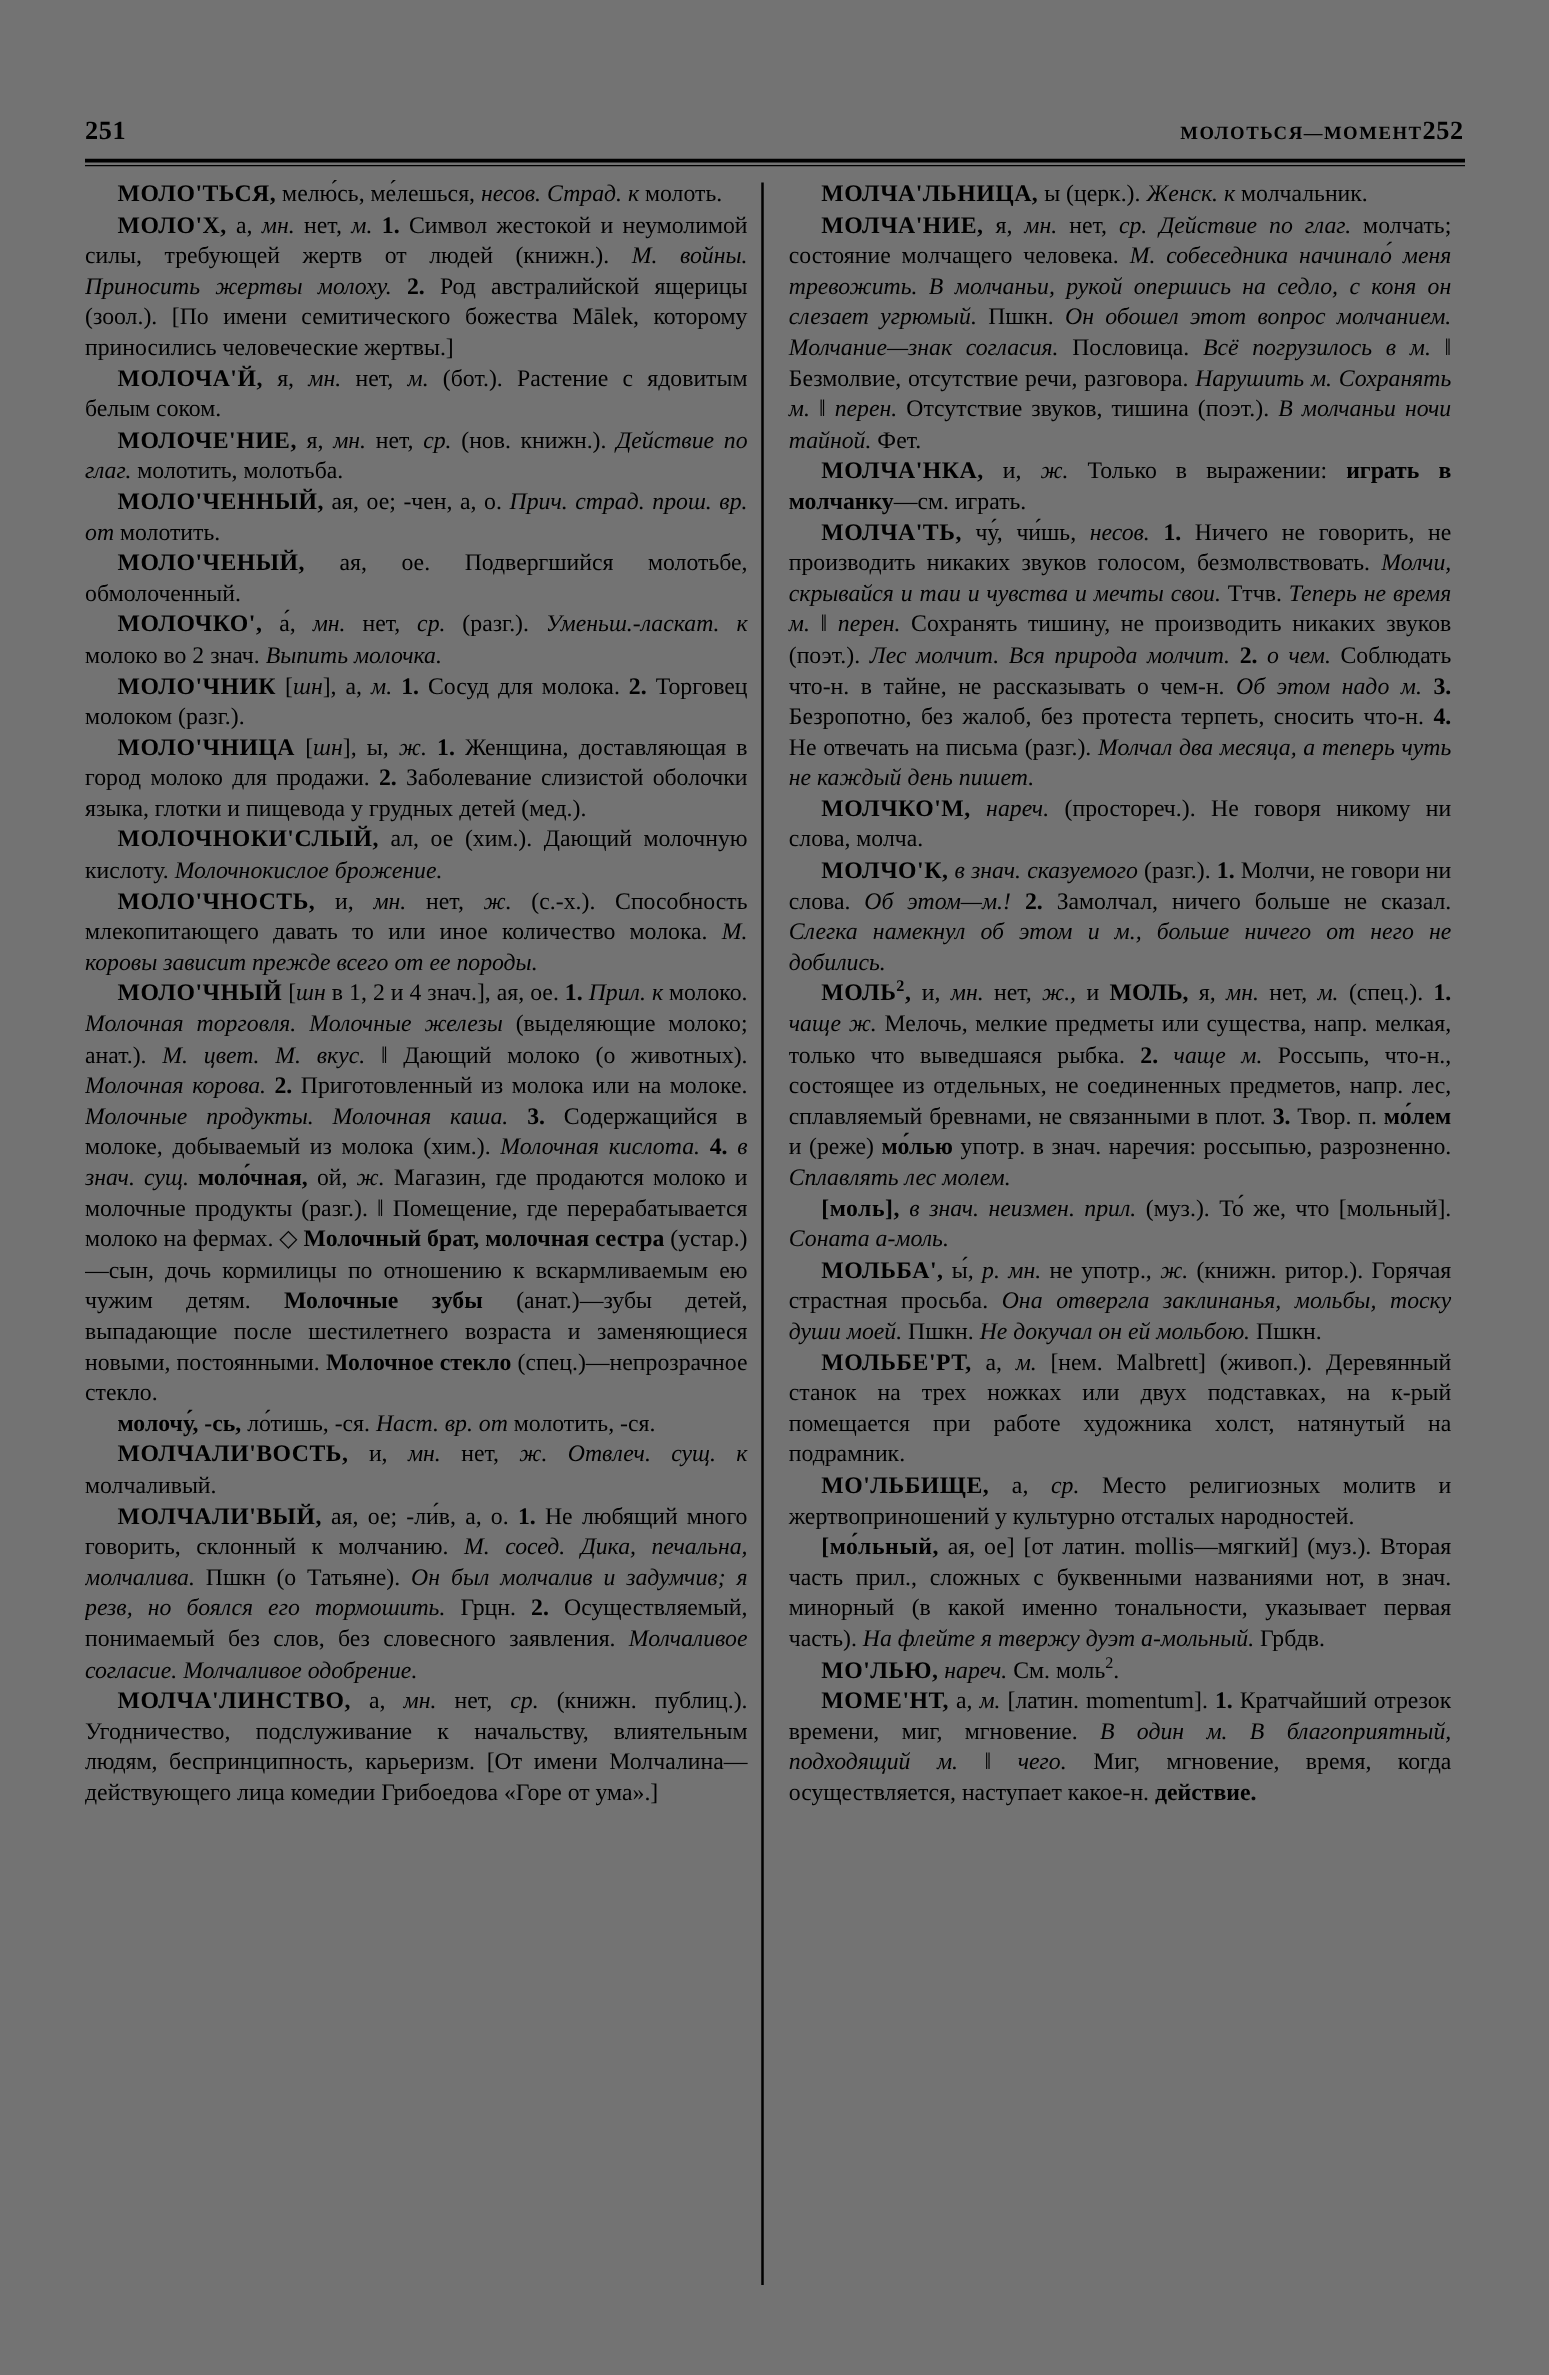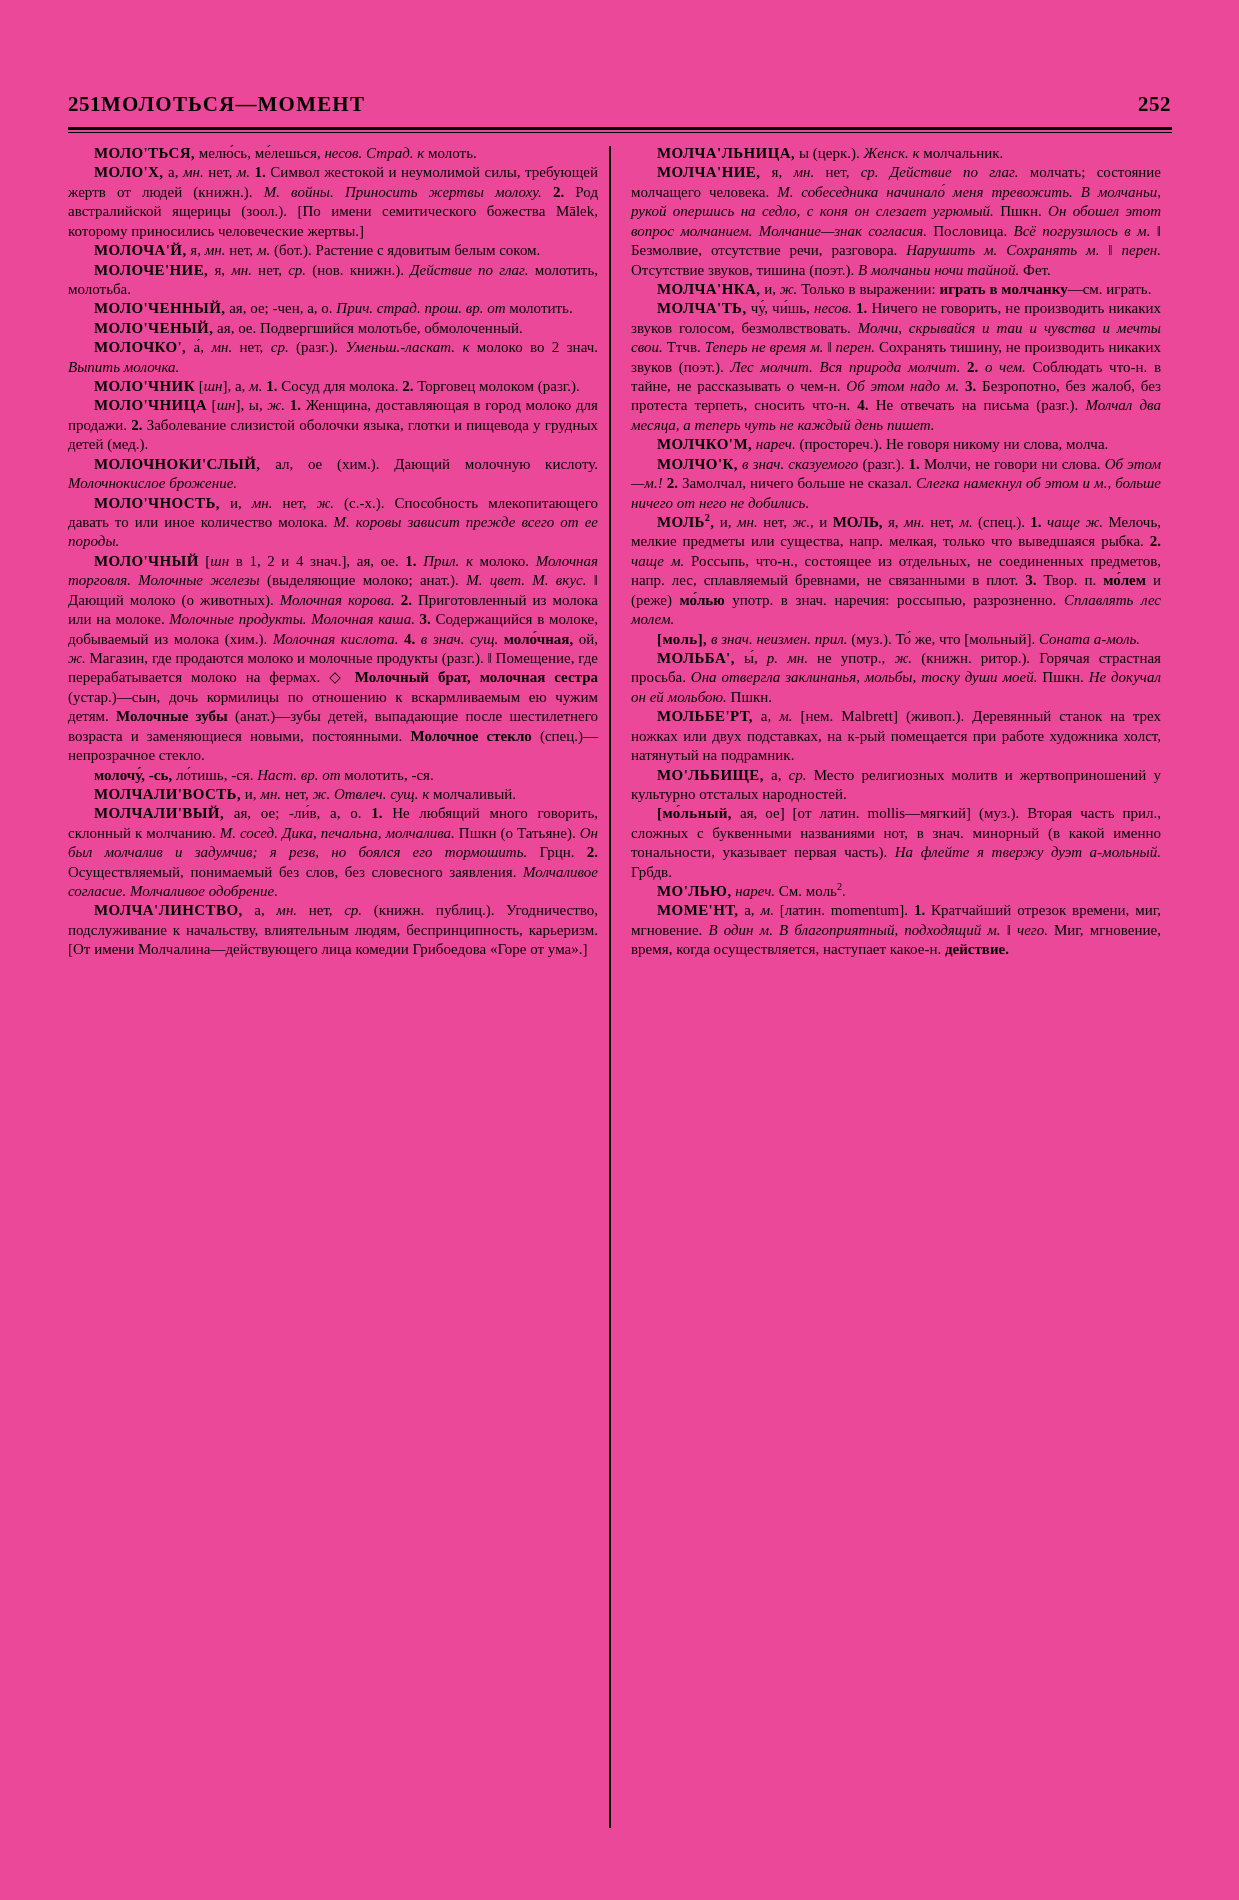--- a/index.html
+++ b/index.html
@@ -14,21 +14,21 @@
     font-family: "Liberation Serif", "DejaVu Serif", serif;
     color: #000000;
     position: relative;
     overflow: hidden;
   }
   .page {
     width: 1239px;
     height: 1900px;
     padding: 0;
     box-sizing: border-box;
-    background: #ec4899;
+    background: #737373;
     position: relative;
   }
 
   
   .runhead {
     position: absolute;
     top: 92px;
     left: 68px;
     right: 68px;
     height: 28px;
@@ -37,25 +37,25 @@
     justify-content: space-between;
   }
   .folio {
     font-family: "Liberation Serif", serif;
     font-weight: bold;
     font-size: 21px;
     letter-spacing: 0.5px;
   }
   .runtitle {
     font-weight: bold;
-    font-size: 21px;
+    font-size: 15px;
     letter-spacing: 1.2px;
     text-transform: uppercase;
     flex: 1;
-    text-align: left;
+    text-align: right;
   }
 
   .rule {
     position: absolute;
     top: 127px;
     left: 68px;
     width: 1104px;
     border-top: 3px solid #000;
     border-bottom: 1px solid #000;
     height: 2px;
@@ -67,21 +67,21 @@
     position: absolute;
     top: 144px;
     left: 68px;
     width: 1104px;
     height: 1690px;
     display: flex;
     gap: 0;
   }
   .col {
     width: 530px;
-    font-size: 15px;
+    font-size: 19px;
     line-height: 1.295;
     text-align: justify;
     text-justify: inter-word;
     hyphens: manual;
     overflow: hidden;
   }
   .col.left { padding-right: 11px; }
   .col.right { padding-left: 20px; }
   .divider {
     width: 2px;

